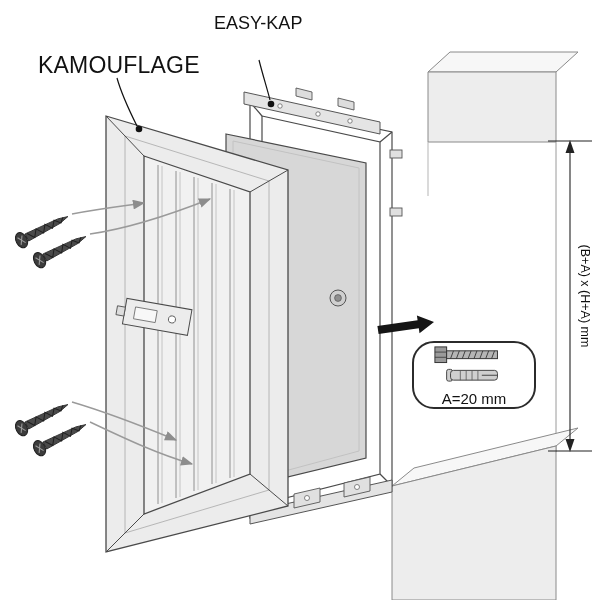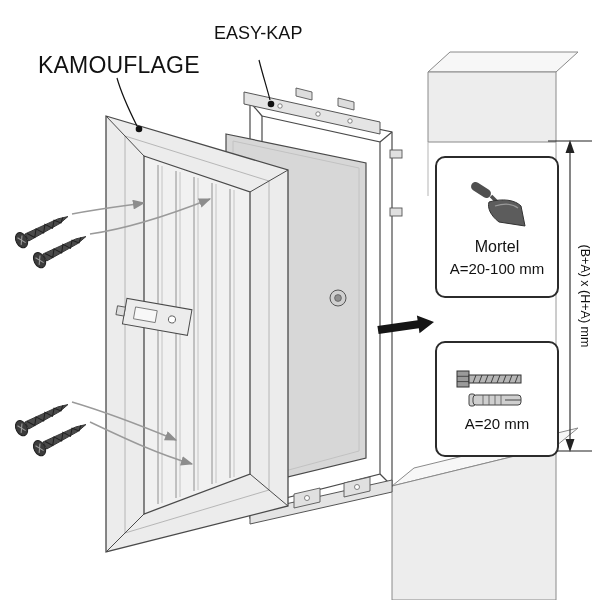--- a/index.html
+++ b/index.html
@@ -7,34 +7,34 @@
   body {
     width: 600px; height: 600px;
     background: #ffffff;
     font-family: "Liberation Sans", sans-serif;
     color: #111;
   }
   .stage { position: relative; width: 600px; height: 600px; overflow: hidden; background:#fff; }
   .art { position: absolute; left: 0; top: 0; }
   .label { position: absolute; color: #111; white-space: nowrap; }
   .label-kamouflage { left: 38px; top: 52px; font-size: 23px; letter-spacing: 0.2px; }
-  .label-easy { left: 214px; top: 22px; font-size: 18px; line-height: 23px; }
+  .label-easy { left: 214px; top: 12px; font-size: 18px; line-height: 23px; }
   .dim-label {
     position: absolute; left: 585px; top: 296px;
     transform: translate(-50%,-50%) rotate(90deg);
     font-size: 12.5px; white-space: nowrap; color: #111;
   }
   .callout {
     position: absolute; background: #ffffff;
     border: 2px solid #2b2b2b; border-radius: 10px;
     display: flex; flex-direction: column; align-items: center; justify-content: center;
     gap: 4px; text-align: center;
   }
   .callout-mortar { left: 435px; top: 156px; width: 124px; height: 142px; }
-  .callout-anchor { left: 435px; top: 341px; width: 124px; height: 116px; }
+  .callout-anchor { left: 412px; top: 341px; width: 124px; height: 68px; border-radius: 22px; }
   .callout-title { font-size: 16px; }
   .callout-value { font-size: 15px; }
 </style>
 </head>
 <body>
 
 <div class="stage">
 
   <svg class="art" width="600" height="600" viewBox="0 0 600 600">
     <defs>
@@ -152,30 +152,20 @@
       <polygon points="570,452 565.5,439 574.5,439" fill="#222" stroke="none"></polygon>
     </g>
   </svg>
 
   <div class="label label-kamouflage">KAMOUFLAGE</div>
   <div class="label label-easy">
     <div>EASY-KAP</div>
   </div>
   <div class="dim-label">(B+A) x (H+A) mm</div>
 
-  <div class="callout callout-mortar">
-    <svg width="64" height="56" viewBox="0 0 64 56">
-      <rect x="5" y="7.5" width="22" height="9" rx="4.5" transform="rotate(33 16 12)" fill="#4f4f4f"></rect>
-      <line x1="26" y1="18" x2="34" y2="26" stroke="#4f4f4f" stroke-width="3.5"></line>
-      <path d="M24,24 C38,20 50,22 56,28 L60,48 L34,44 C26,38 22,30 24,24 Z" fill="#5c5c5c" stroke="#333" stroke-width="1"></path>
-      <path d="M30,28 C40,25 48,26 53,30" fill="none" stroke="#9a9a9a" stroke-width="1.2"></path>
-    </svg>
-    <div class="callout-title">Mortel</div>
-    <div class="callout-value">A=20-100 mm</div>
-  </div>
 
   <div class="callout callout-anchor">
     <svg width="84" height="44" viewBox="0 0 84 44">
       <rect x="2" y="4" width="12" height="16" fill="#9a9a9a" stroke="#333" stroke-width="1"></rect>
       <line x1="2" y1="9.3" x2="14" y2="9.3" stroke="#333" stroke-width="0.8"></line>
       <line x1="2" y1="14.6" x2="14" y2="14.6" stroke="#333" stroke-width="0.8"></line>
       <rect x="14" y="8" width="52" height="8" fill="#b5b5b5" stroke="#333" stroke-width="1"></rect>
       <g stroke="#333" stroke-width="0.9">
         <line x1="21" y1="8" x2="18" y2="16"></line>
           <line x1="27" y1="8" x2="24" y2="16"></line>

